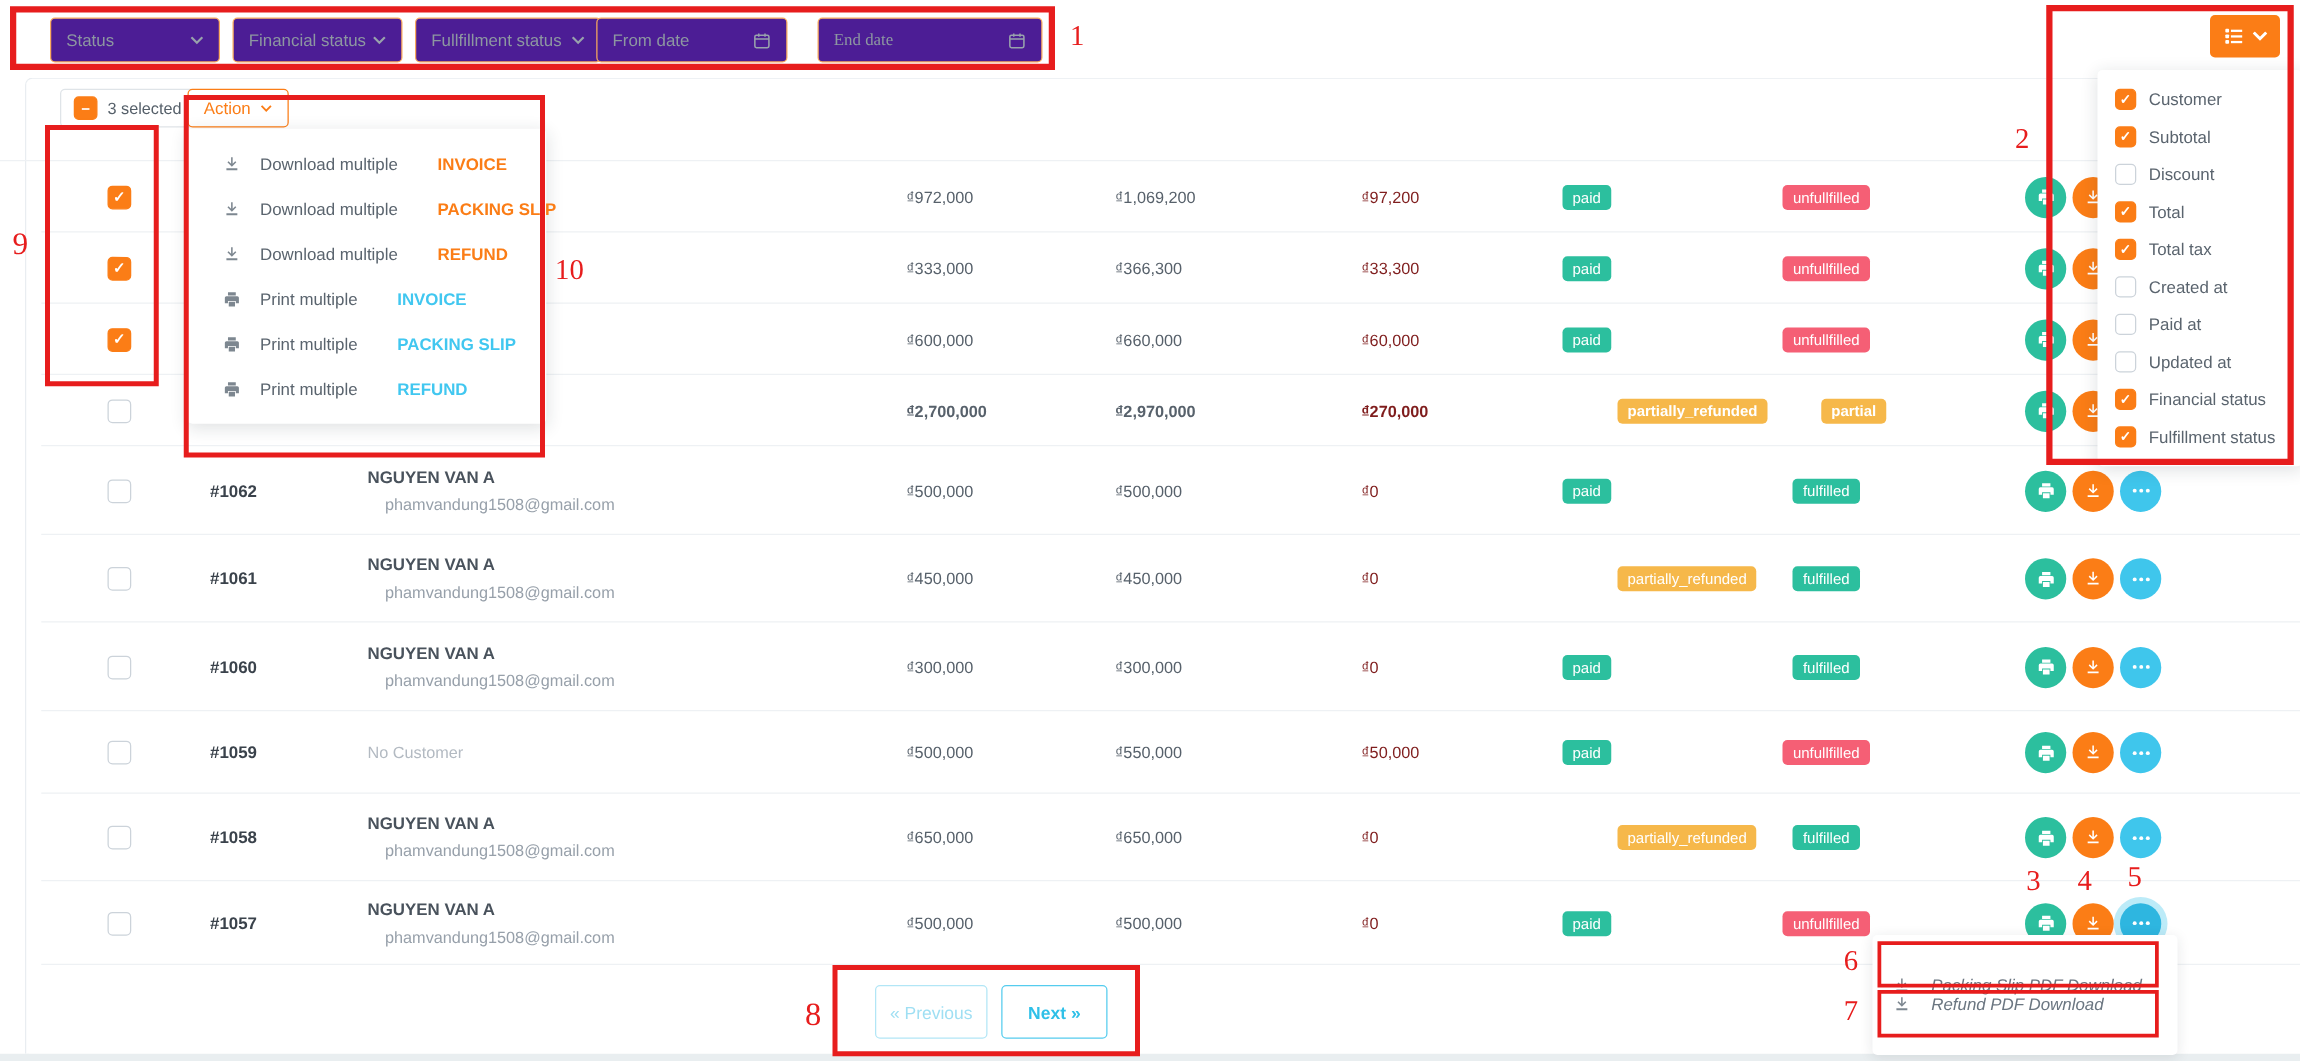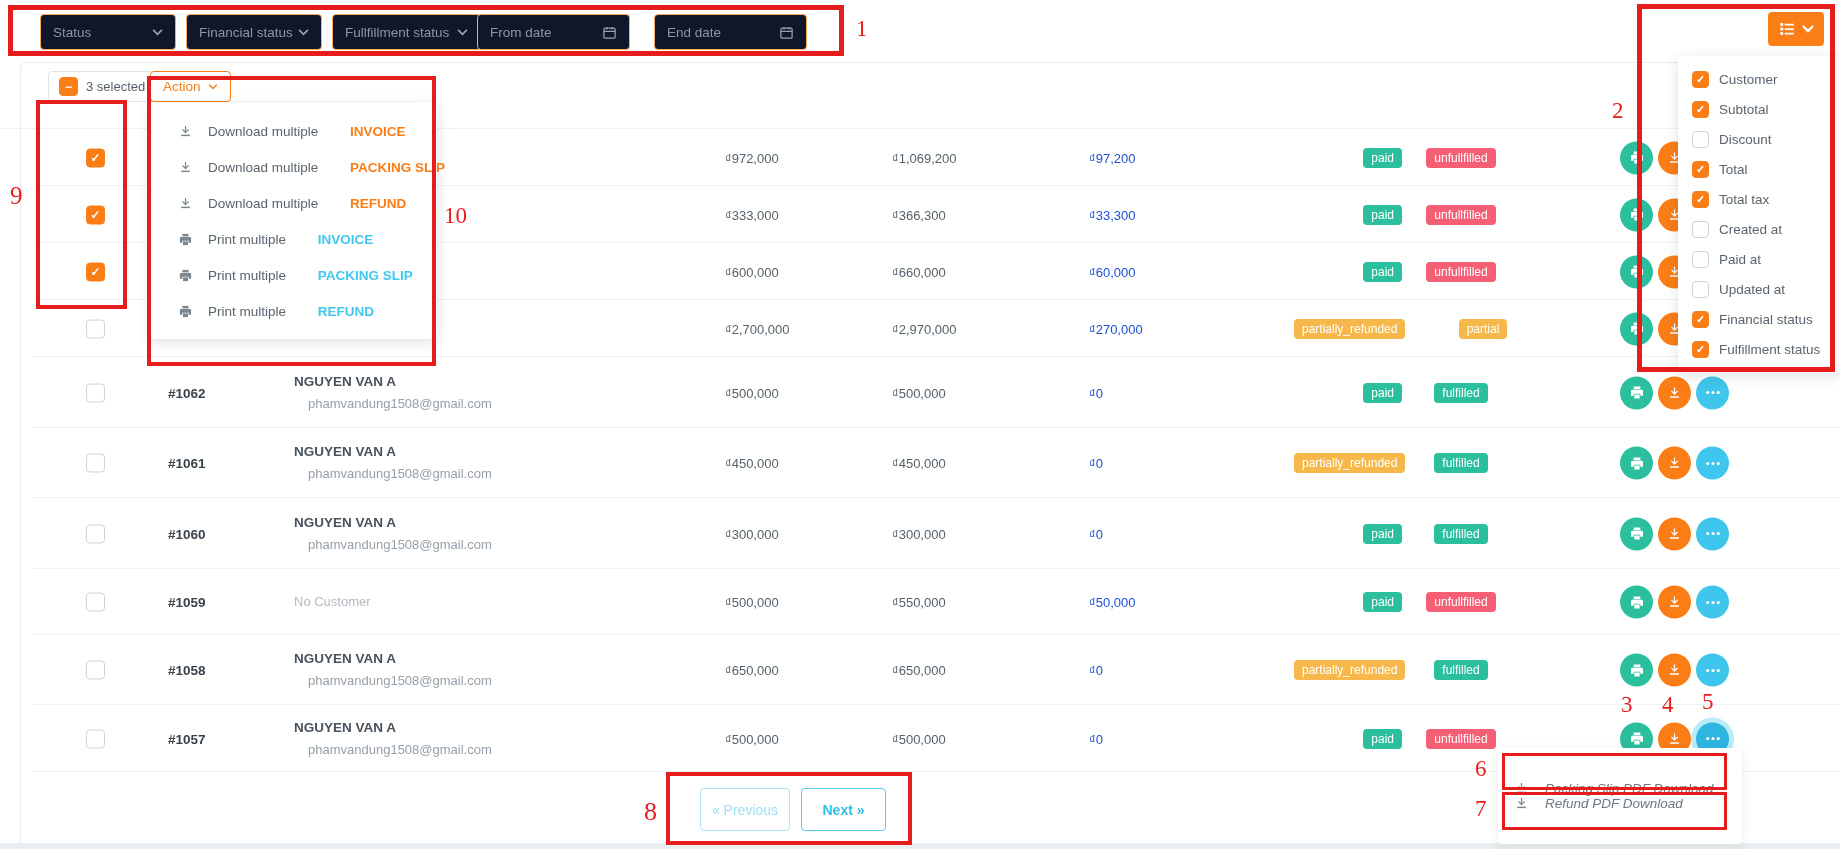--- a/index.html
+++ b/index.html
@@ -4,27 +4,27 @@
 <style>
   :root{
     --accent:#fb7d16; --teal:#2cbf9e; --pink:#f55f75; --amber:#f6b84a;
     --cyan:#3fc6ec; --red:#e71d1d; --txt:#4a545e; --muted:#8d97a1; --line:#eef1f4;
   }
   *{margin:0;padding:0;box-sizing:border-box;}
   body{background:#fff;font-family:"Liberation Sans",sans-serif;}
   #app{position:relative;width:1840px;height:849px;background:#fff;overflow:hidden;font-size:13px;color:var(--txt);}
 
   
-  .filter{position:absolute;top:14px;height:36px;background:#0f172a;border:1px solid #f9a95d;border-radius:4px;
+  .filter{position:absolute;top:14px;height:36px;background:#4c1d95;border:1px solid #f9a95d;border-radius:4px;
     display:flex;align-items:center;justify-content:space-between;padding:0 12px;color:var(--muted);font-size:13.5px;cursor:pointer;}
   .f-status{left:40px;width:136px;}
   .f-fin{left:186px;width:136px;}
   .f-ful{left:332px;width:149px;}
   .f-from{left:477px;width:153px;}
-  .f-end{left:654px;width:153px;}
+  .f-end{left:654px;width:180px;font-family:Liberation Serif, serif;}
 
   
   .card-border{position:absolute;left:20px;top:62px;width:1820px;height:781px;border-left:1px solid #e9edf1;border-top:1px solid #e9edf1;border-radius:6px 0 0 0;pointer-events:none;}
   .bottom-strip{position:absolute;left:0;top:843px;width:1840px;height:6px;background:#e9eef0;}
 
   
   .sel-box{position:absolute;left:48px;top:71px;height:31px;border:1px solid #dfe4e8;border-radius:4px;background:#fff;
     display:flex;align-items:center;gap:8px;padding:0 10px;color:#555f69;}
   .action-btn{position:absolute;left:150px;top:71px;height:31px;border:1px solid var(--accent);border-radius:4px;background:#fff;
     display:flex;align-items:center;gap:7px;padding:0 12px;color:var(--accent);font-size:13.5px;cursor:pointer;}
@@ -40,22 +40,22 @@
   .row::after{content:"";position:absolute;left:33px;right:0;bottom:0;height:1px;background:var(--line);}
   .cell{position:absolute;top:50%;transform:translateY(-50%);}
   .c-cb{left:86px;}
   .c-order{left:168px;font-weight:700;color:#3a424b;font-size:13.5px;}
   .c-cust{left:294px;line-height:22px;}
   .cust-name{color:#49525c;font-weight:700;font-size:13.5px;}
   .cust-mail{color:#97a0aa;margin-left:14px;}
   .cust-none{color:#b3bac2;}
   .c-sub{left:725px;color:#57616b;}
   .c-tot{left:892px;color:#57616b;}
-  .c-tax{left:1089px;color:#1d4ed8;}
-  .c-fin{left:1250px;width:152px;text-align:right;}
+  .c-tax{left:1089px;color:#7f1d1d;}
+  .c-fin{left:1250px;width:152px;text-align:left;}
   .c-ful{left:1408px;width:106px;text-align:center;}
   .badge{display:inline-block;padding:3px 8px;border-radius:4px;font-size:12px;color:#fff;white-space:nowrap;}
   .badge.teal{background:var(--teal);} .badge.amber{background:var(--amber);margin-left:44px;} .badge.pink{background:var(--pink);}
   .circle{position:absolute;top:50%;transform:translateY(-50%);width:33px;height:33px;border-radius:50%;
     display:flex;align-items:center;justify-content:center;cursor:pointer;}
   .circle.print{left:1620px;background:var(--teal);}
   .circle.dl{left:1658px;background:var(--accent);}
   .circle.more{left:1696px;background:var(--cyan);}
   .circle.more.focused{background:#2eb6e0;box-shadow:0 0 0 5px rgba(63,198,236,.35);}
 
@@ -238,21 +238,21 @@
           </svg>
         </div>
         <div class="circle more">
           <svg width="18" height="18" viewBox="0 0 24 24" fill="#fff">
             <circle cx="5" cy="12" r="2.1"></circle>
             <circle cx="12" cy="12" r="2.1"></circle>
             <circle cx="19" cy="12" r="2.1"></circle>
           </svg>
         </div>
       </div>
-      <div class="row" style="height: 57px;">
+      <div class="row" style="height: 57px; font-weight: bold;">
         <div class="cell c-cb cb"></div>
         <div class="cell c-sub">₫2,700,000</div>
         <div class="cell c-tot">₫2,970,000</div>
         <div class="cell c-tax">₫270,000</div>
         <div class="cell c-fin"><span class="badge amber">partially_refunded</span></div>
         <div class="cell c-ful"><span class="badge amber">partial</span></div>
         <div class="circle print">
           <svg width="16" height="16" viewBox="0 0 24 24" fill="#fff">
             <path d="M7 3h10v4H7z"></path>
             <path d="M5 8h14a2 2 0 0 1 2 2v7h-4v-3H7v3H3v-7a2 2 0 0 1 2-2z"></path>

